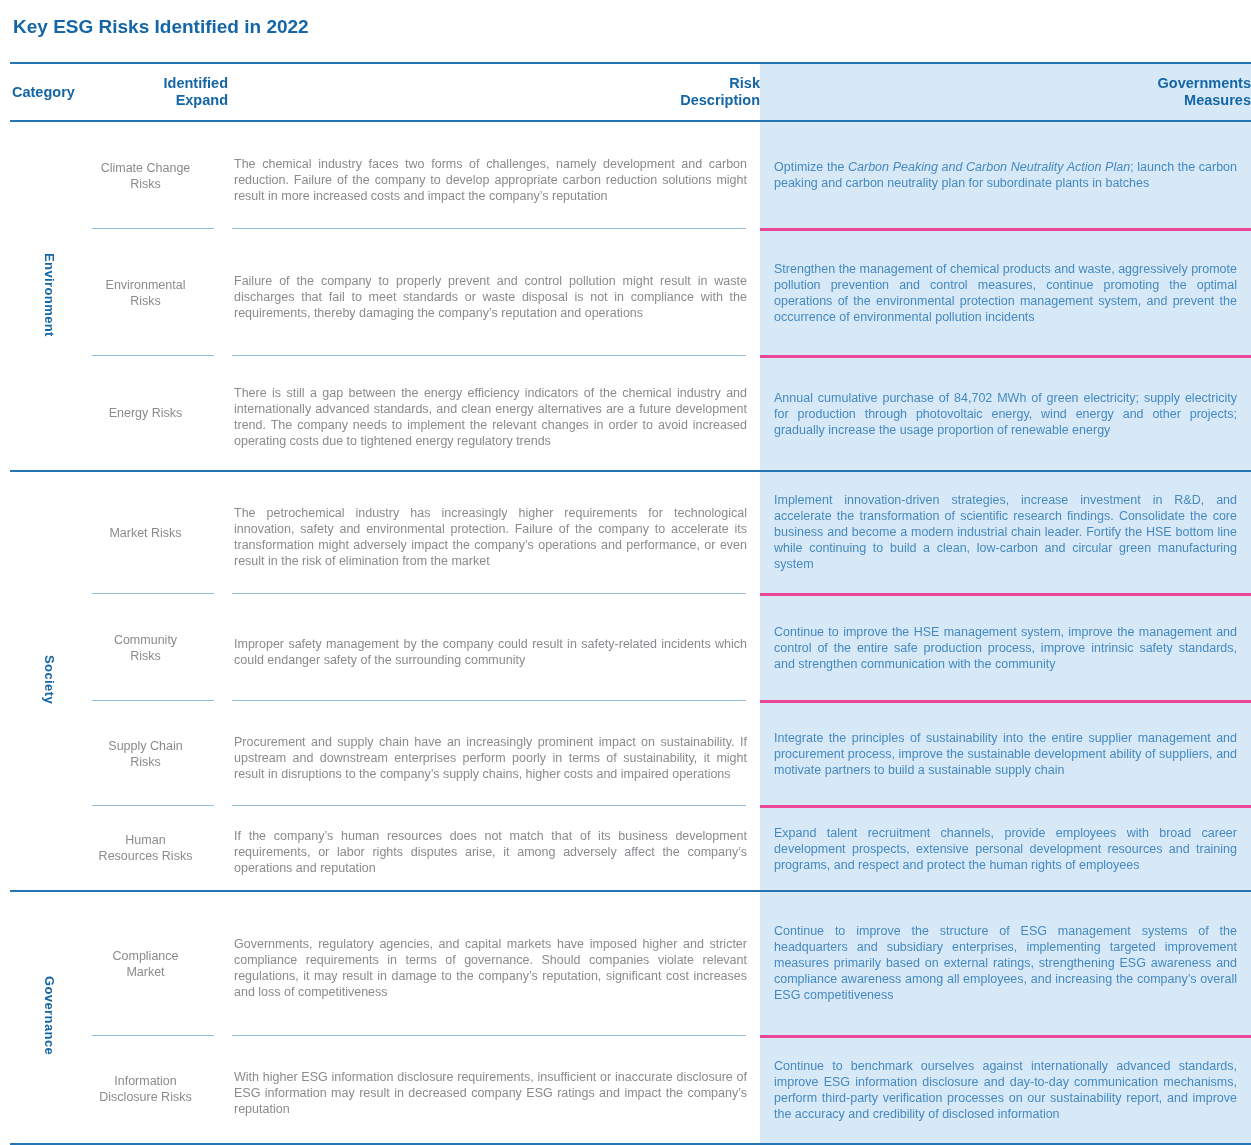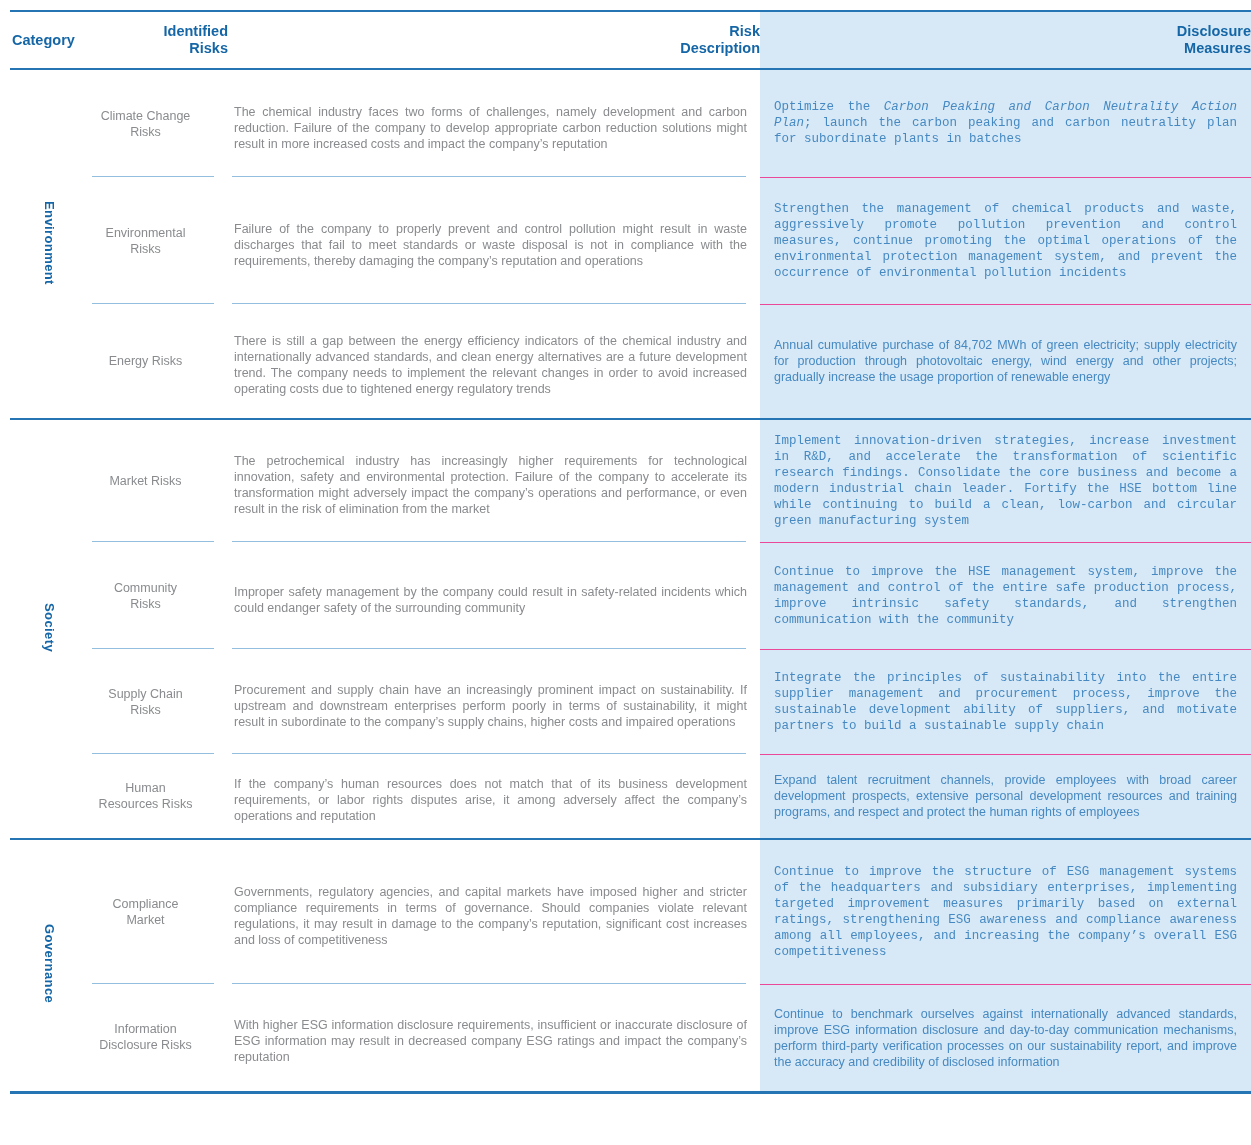--- a/index.html
+++ b/index.html
@@ -46,58 +46,59 @@
   }
   td.measure .it { font-style:italic; }
 
   
   tr.mid td.risk, tr.mid td.desc {
     background-image:linear-gradient(#93bede,#93bede);
     background-repeat:no-repeat;
     background-size:calc(100% - 18px) 1px;
     background-position:4px bottom;
   }
-  tr.mid td.measure { border-bottom:1px solid #ec4899;font-family:Liberation Mono, monospace; }
+  tr.mid td.measure { border-bottom:3px solid #ec4899; }
 
   
   tr.grp-last td.risk, tr.grp-last td.desc, tr.grp-last td.measure {
     border-bottom:2px solid #2574b4;
   }
   
   tbody.last-group tr.grp-last td, td.cat.cat-last { border-bottom-width:3px; }
 
   p { margin:0; }
 </style>
 </head>
 <body>
 
 <div class="page">
+  <div class="title">Key ESG Risks Identified in 2022</div>
 
   <table class="risk-table">
     <colgroup>
       <col class="c-cat">
         <col class="c-risk">
         <col class="c-desc">
         <col class="c-meas">
     </colgroup>
     <thead>
       <tr>
         <th class="h-cat">
           <span class="hline">Category</span>
         </th>
         <th>
           <span class="hline">Identified</span>
-          <span class="hline">Risks</span>
+          <span class="hline">Expand</span>
         </th>
         <th>
           <span class="hline">Risk</span>
           <span class="hline">Description</span>
         </th>
         <th class="h-measures">
-          <span class="hline">Disclosure</span>
+          <span class="hline">Governments</span>
           <span class="hline">Measures</span>
         </th>
       </tr>
     </thead>
 
     <tbody>
       <tr class="mid" style="height:108px">
         <td class="cat" rowspan="3">
           <span class="cat-inner">Environment</span>
         </td>
@@ -128,21 +129,21 @@
         <td class="desc">The petrochemical industry has increasingly higher requirements for technological innovation, safety and environmental protection. Failure of the company to accelerate its transformation might adversely impact the company’s operations and performance, or even result in the risk of elimination from the market</td>
         <td class="measure">Implement innovation-driven strategies, increase investment in R&amp;D, and accelerate the transformation of scientific research findings. Consolidate the core business and become a modern industrial chain leader. Fortify the HSE bottom line while continuing to build a clean, low-carbon and circular green manufacturing system</td>
       </tr>
       <tr class="mid" style="height:107px">
         <td class="risk">Community Risks</td>
         <td class="desc">Improper safety management by the company could result in safety-related incidents which could endanger safety of the surrounding community</td>
         <td class="measure">Continue to improve the HSE management system, improve the management and control of the entire safe production process, improve intrinsic safety standards, and strengthen communication with the community</td>
       </tr>
       <tr class="mid" style="height:105px">
         <td class="risk">Supply Chain Risks</td>
-        <td class="desc">Procurement and supply chain have an increasingly prominent impact on sustainability. If upstream and downstream enterprises perform poorly in terms of sustainability, it might result in subordinate to the company’s supply chains, higher costs and impaired operations</td>
+        <td class="desc">Procurement and supply chain have an increasingly prominent impact on sustainability. If upstream and downstream enterprises perform poorly in terms of sustainability, it might result in disruptions to the company’s supply chains, higher costs and impaired operations</td>
         <td class="measure">Integrate the principles of sustainability into the entire supplier management and procurement process, improve the sustainable development ability of suppliers, and motivate partners to build a sustainable supply chain</td>
       </tr>
       <tr class="grp-last" style="height:85px">
         <td class="risk">Human Resources Risks</td>
         <td class="desc">If the company’s human resources does not match that of its business development requirements, or labor rights disputes arise, it among adversely affect the company’s operations and reputation</td>
         <td class="measure">Expand talent recruitment channels, provide employees with broad career development prospects, extensive personal development resources and training programs, and respect and protect the human rights of employees</td>
       </tr>
     </tbody>
 
     <tbody class="last-group">

